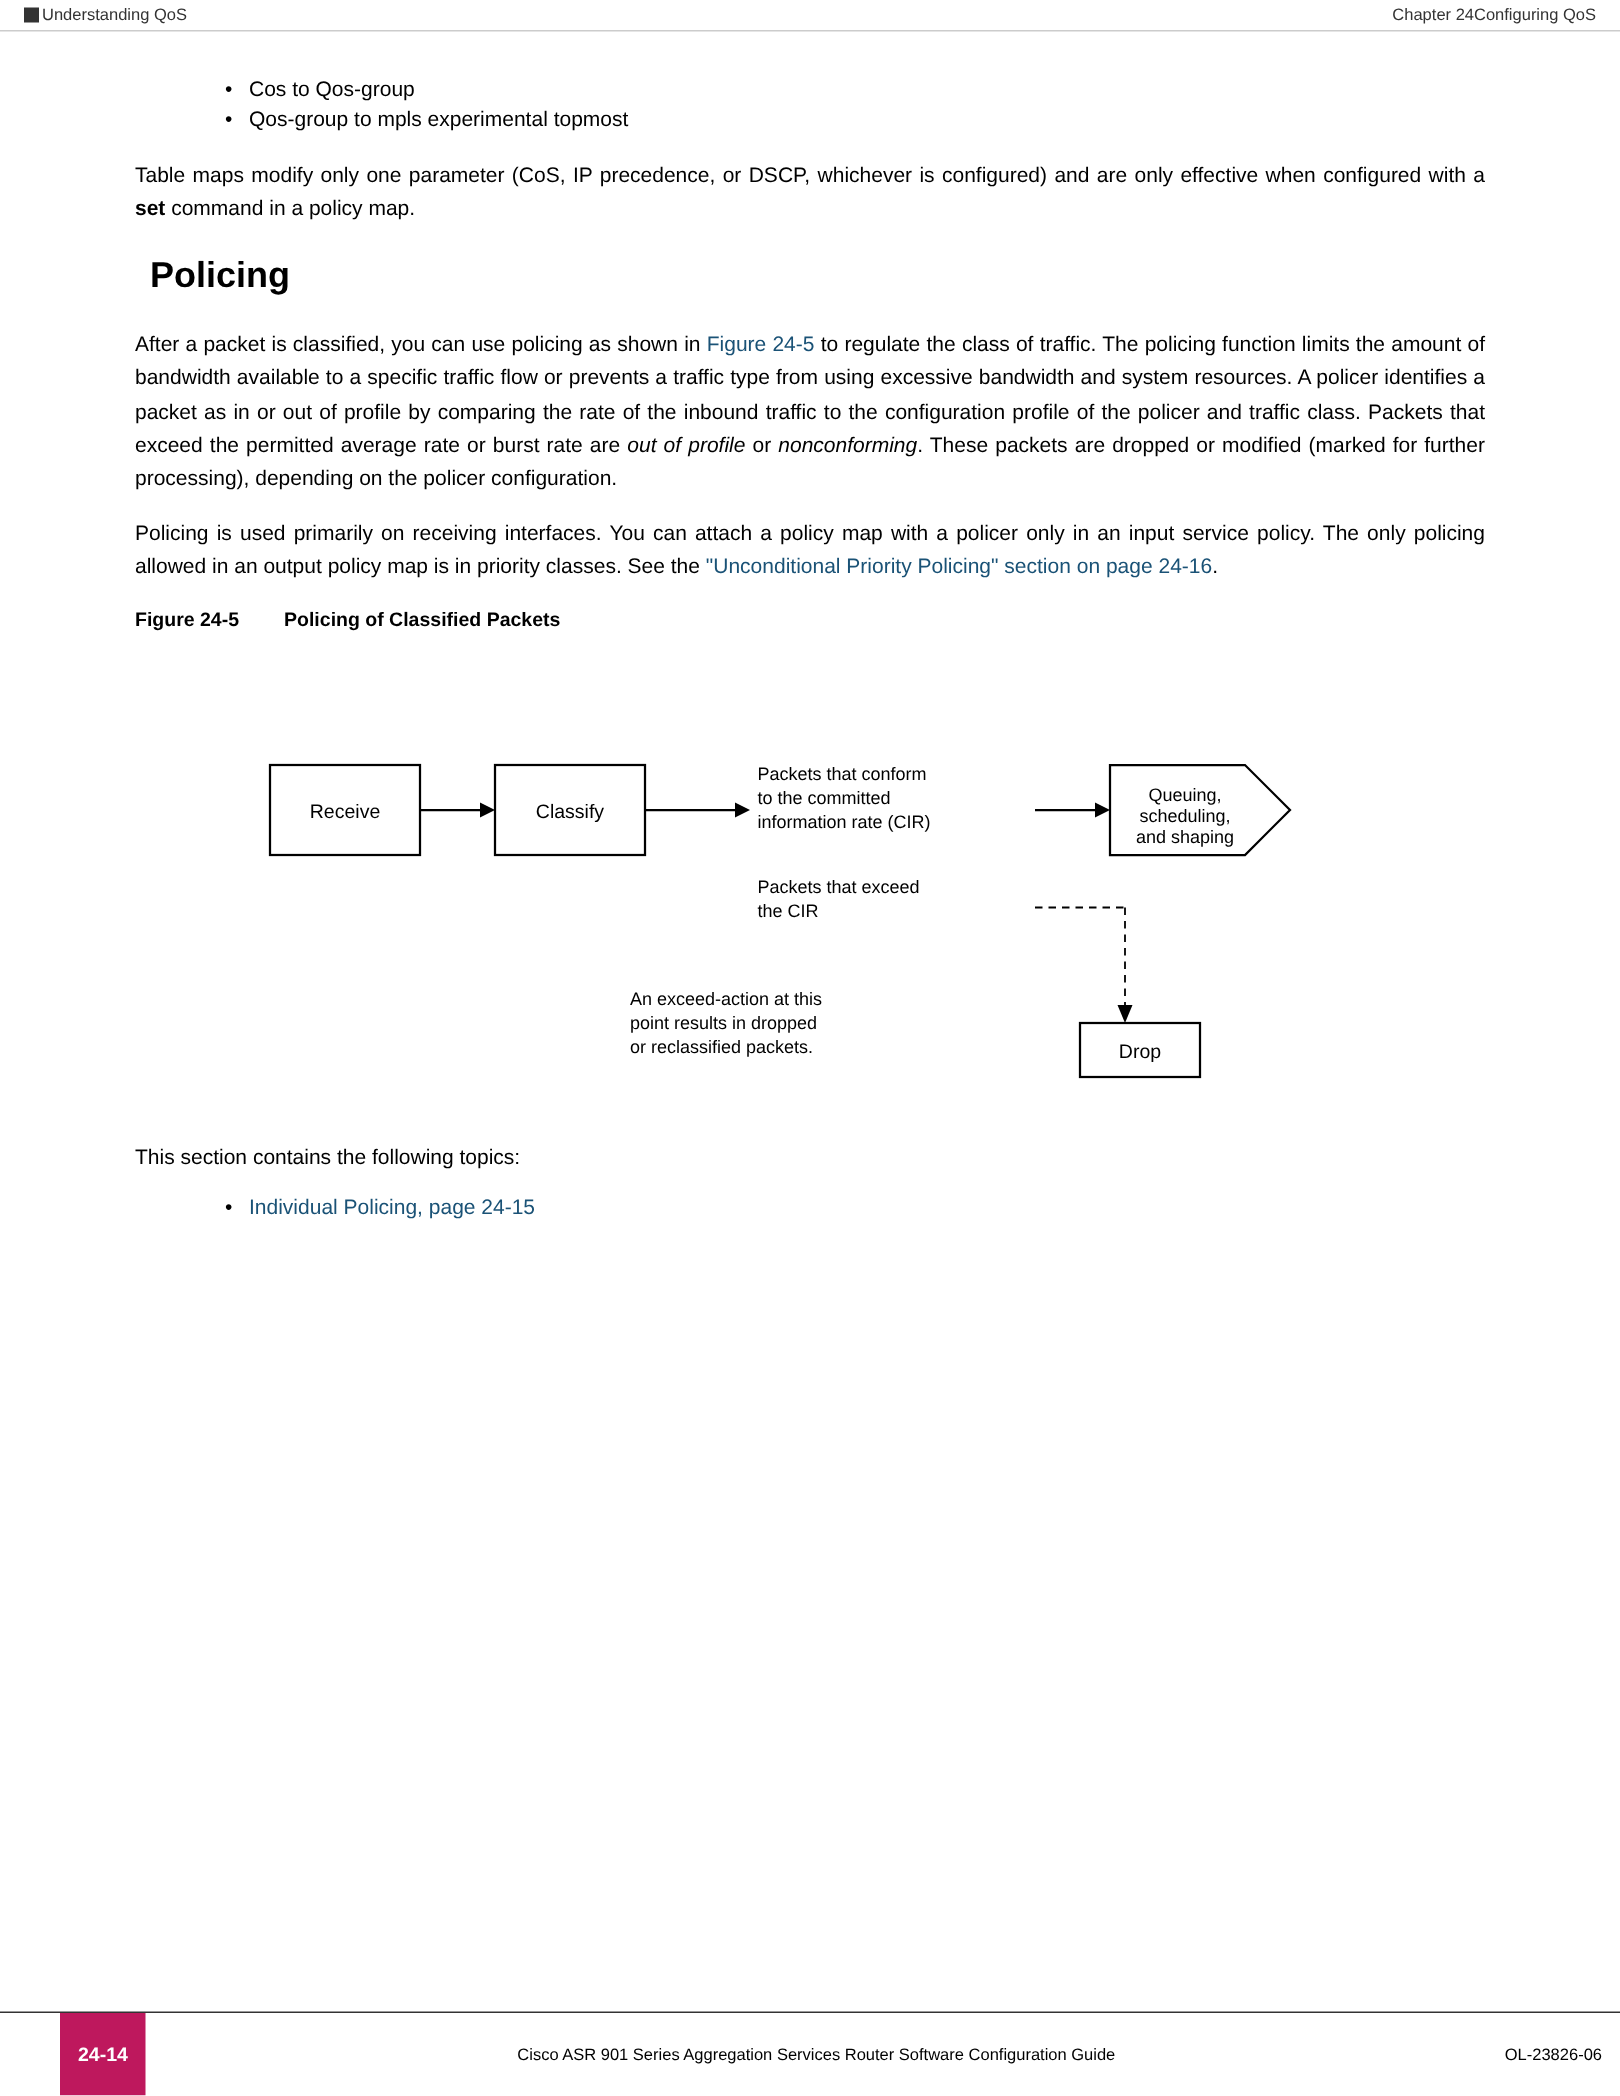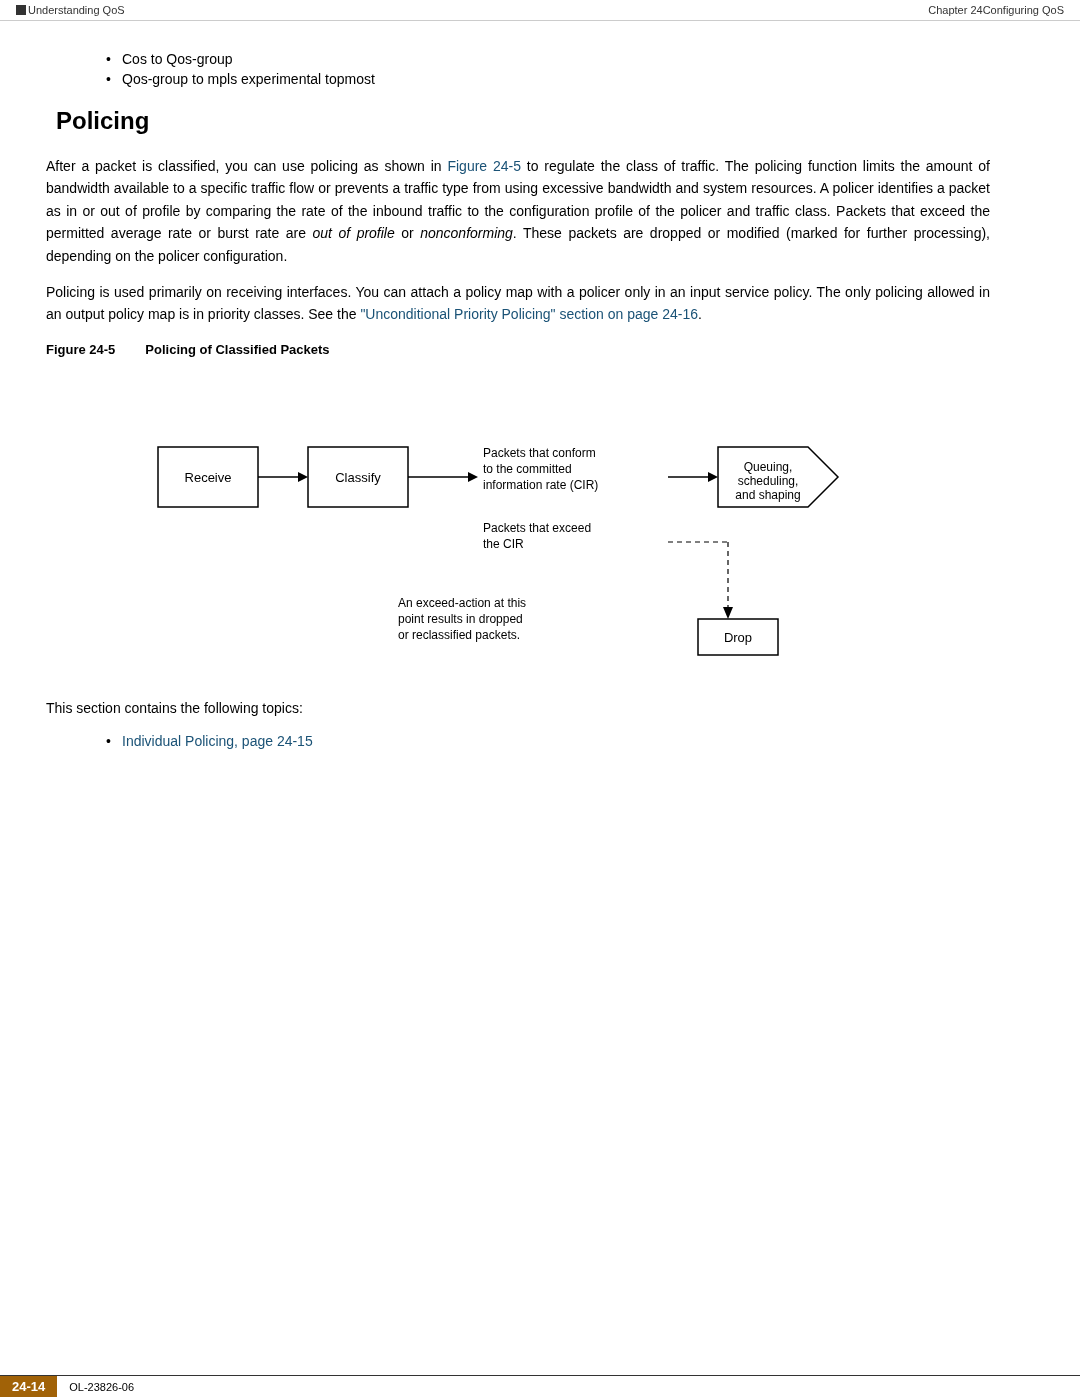--- a/index.html
+++ b/index.html
@@ -33,21 +33,21 @@
       height: 10px;
       background: #333;
       display: inline-block;
     }
     .header-right {
       display: flex;
     }
 
     
     .content {
-      padding: 30px 90px 80px 46px;
+      padding: 30px 90px 80px 90px;
     }
 
     
     .bullet-list {
       list-style: none;
       margin: 0 0 18px 60px;
     }
     .bullet-list li {
       position: relative;
       padding-left: 16px;
@@ -103,27 +103,28 @@
     .footer-bar {
       position: absolute;
       bottom: 0;
       left: 0;
       right: 0;
       border-top: 1px solid #333;
       display: flex;
       align-items: stretch;
     }
     .footer-page-num {
-      background: #a16207;
+      background: #be185d;
       color: #fff;
       font-weight: bold;
       font-size: 13px;
-      padding: 3px 12px;
-      display: flex;
-      align-items: center;
+      padding: 20px 12px;
+      display: flex;
+      align-items: center;
+      margin-left: 40px;
     }
     .footer-center {
       flex: 1;
       text-align: center;
       font-size: 11px;
       padding: 4px 0;
       display: flex;
       align-items: center;
       justify-content: center;
     }
@@ -154,20 +155,25 @@
   </div>
 </div>
 
 <div class="content">
 
   <ul class="bullet-list">
     <li>Cos to Qos-group</li>
     <li>Qos-group to mpls experimental topmost</li>
   </ul>
 
+  <p class="para">
+    <span>Table maps modify only one parameter (CoS, IP precedence, or DSCP, whichever is configured) and are only effective when configured with a</span>
+    <span class="bold">set</span>
+    <span> command in a policy map.</span>
+  </p>
 
   <h1 class="section-heading">Policing</h1>
 
   <p class="para">
     <span>After a packet is classified, you can use policing as shown in </span><a class="link">Figure 24-5</a><span> to regulate the class of traffic. The policing function limits the amount of bandwidth available to a specific traffic flow or prevents a traffic type from using excessive bandwidth and system resources. A policer identifies a packet as in or out of profile by comparing the rate of the inbound traffic to the configuration profile of the policer and traffic class. Packets that exceed the permitted average rate or burst rate are </span><span class="italic">out of profile</span><span> or </span><span class="italic">nonconforming</span><span>. These packets are dropped or modified (marked for further processing), depending on the policer configuration.</span>
   </p>
 
   <p class="para">
     <span>Policing is used primarily on receiving interfaces. You can attach a policy map with a policer only in an input service policy. The only policing allowed in an output policy map is in priority classes. See the </span><a class="link">"Unconditional Priority Policing" section on page 24-16</a><span>.</span>
   </p>
@@ -229,14 +235,15 @@
   <ul class="bullet-list">
     <li>
       <a class="link">Individual Policing, page 24-15</a>
     </li>
   </ul>
 
 </div>
 
 <div class="footer-bar">
   <div class="footer-page-num">24-14</div>
+  <div class="footer-center">Cisco ASR 901 Series Aggregation Services Router Software Configuration Guide</div>
   <div class="footer-right">OL-23826-06</div>
 </div>
 
 </body></html>

